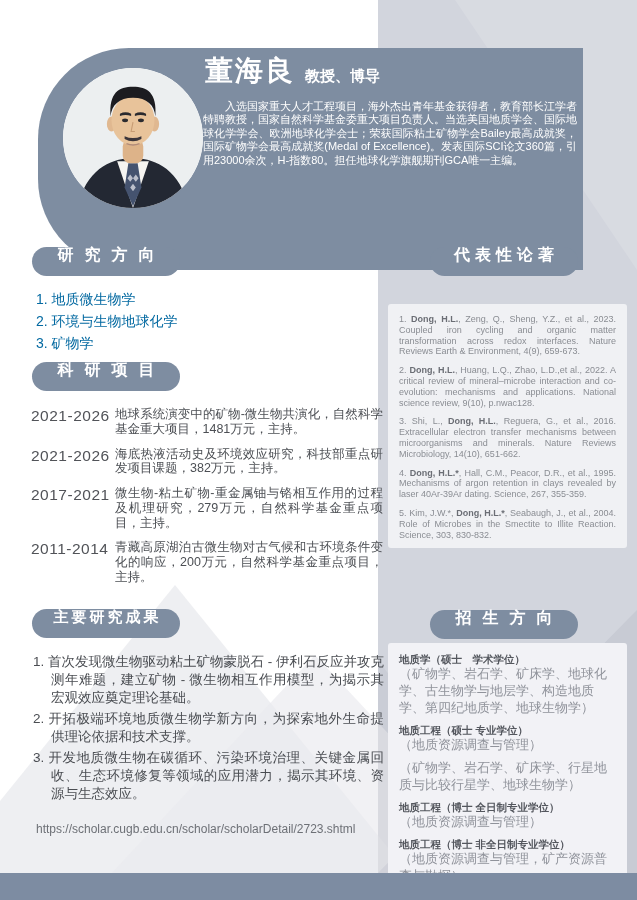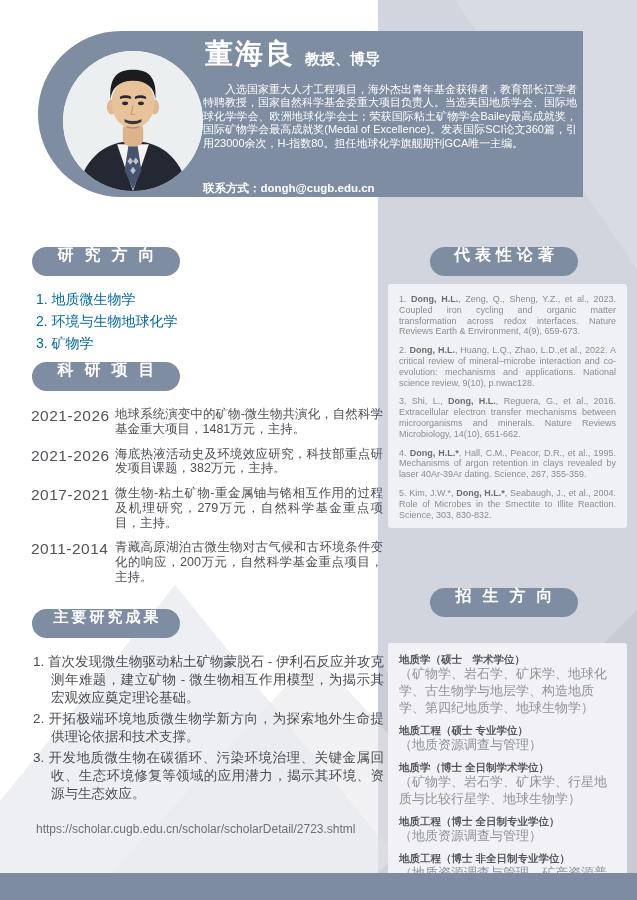--- a/index.html
+++ b/index.html
@@ -16,55 +16,55 @@
   
   .band{position:absolute;left:378px;top:0;width:259px;height:900px;background:var(--band);}
   .tri{position:absolute;z-index:0;}
   .tri-l1{left:-60px;top:585px;width:0;height:0;border-left:235px solid transparent;border-right:235px solid transparent;border-bottom:290px solid rgba(224,226,231,0.55);}
   .tri-l2{left:110px;top:655px;width:0;height:0;border-left:205px solid transparent;border-right:205px solid transparent;border-bottom:220px solid rgba(233,234,238,0.65);}
   .tri-r1{left:455px;top:0;width:182px;height:270px;background:rgba(255,255,255,0.14);clip-path:polygon(0 0,100% 0,100% 100%);}
   .tri-r2{left:378px;top:610px;width:259px;height:263px;background:rgba(20,25,60,0.05);clip-path:polygon(0 100%,100% 0,100% 100%);}
   .tri-r3{left:378px;top:660px;width:160px;height:213px;background:rgba(20,25,60,0.04);clip-path:polygon(0 0,0 100%,100% 100%);}
 
   
-  .header{position:absolute;left:38px;top:31px;width:545px;height:166px;background:var(--accent);border-radius:91px 0 0 91px;z-index:2;}
+  .header{position:absolute;left:38px;top:48px;width:545px;height:222px;background:var(--accent);border-radius:91px 0 0 91px;z-index:2;}
   .photo{position:absolute;left:25px;top:20px;width:140px;height:140px;border-radius:50%;background:#ffffff;overflow:hidden;}
   .photo svg{display:block;width:100%;height:100%;}
   .name-row{position:absolute;left:167px;top:9px;display:flex;align-items:flex-end;color:#ffffff;}
   .name{font-size:28px;font-weight:bold;letter-spacing:2px;line-height:1;}
   .name-suffix{font-size:15px;font-weight:bold;margin-left:10px;margin-bottom:2px;line-height:1;}
   .bio{position:absolute;left:165px;top:52px;width:374px;color:#ffffff;font-size:11px;line-height:1.22;text-align:justify;text-indent:2em;}
   .contact{position:absolute;left:165px;top:150px;color:#ffffff;font-size:11.5px;font-weight:bold;}
   .contact-email{font-weight:bold;}
 
   
   .pill{position:absolute;width:148px;height:29px;background:var(--accent);border-radius:15px;color:#ffffff;font-weight:bold;display:flex;justify-content:center;z-index:2;}
   .pill span{font-size:16px;line-height:1;}
   .sp4 span{letter-spacing:11px;margin-right:-11px;}
   .sp5 span{letter-spacing:5px;margin-right:-5px;}
   .sp6 span{font-size:15px;letter-spacing:3px;margin-right:-3px;}
   #pill-directions{left:32px;top:247px;}
   #pill-projects{left:32px;top:362px;}
   #pill-achievements{left:32px;top:609px;}
   #pill-publications{left:430px;top:247px;}
-  #pill-recruitment{left:430px;top:588px;}
+  #pill-recruitment{left:430px;top:610px;}
 
   
   .directions{position:absolute;left:36px;top:288px;z-index:1;color:#0369a1;font-size:14px;line-height:22px;list-style:none;}
   .projects{position:absolute;left:31px;top:407px;width:352px;z-index:1;}
   .proj-row{display:flex;margin-bottom:10px;}
   .proj-years{flex:none;width:84px;font-size:15.5px;font-weight:normal;color:#515358;letter-spacing:0.5px;line-height:1.1;}
   .proj-desc{flex:1;font-size:12.5px;color:#4c4f54;line-height:1.18;text-align:justify;}
   .achievements{position:absolute;left:33px;top:653px;width:351px;z-index:1;}
   .ach-item{font-size:13.5px;color:#4a4d52;line-height:1.33;text-align:justify;padding-left:18px;text-indent:-18px;margin-bottom:3px;}
   .scholar{position:absolute;left:36px;top:821px;z-index:1;font-size:12px;color:#6d7076;line-height:17px;}
   .scholar a{color:#6d7076;text-decoration:none;}
 
   
-  .pub-card{position:absolute;left:388px;top:284px;width:239px;background:var(--pub-card);border-radius:3px;padding:10px 11px 8px 11px;z-index:1;}
+  .pub-card{position:absolute;left:388px;top:304px;width:239px;background:var(--pub-card);border-radius:3px;padding:10px 11px 8px 11px;z-index:1;}
   .pub{font-size:9px;line-height:1.2;color:#8a8d93;text-align:justify;margin-bottom:8px;}
   .pub:last-child{margin-bottom:0;}
   .pub b{color:#6b6e75;}
   .rec-card{position:absolute;left:388px;top:643px;width:239px;background:var(--rec-card);border-radius:3px;padding:9px 11px 8px 11px;z-index:1;}
   .rec-entry{margin-bottom:6px;}
   .rec-entry:last-child{margin-bottom:0;}
   .rec-degree{font-size:10.5px;font-weight:bold;color:#54575e;line-height:1.35;}
   .rec-note{font-size:13px;color:#90939b;line-height:1.3;}
 
   .bottombar{position:absolute;left:0;top:873px;width:637px;height:27px;background:var(--bar);z-index:2;}
@@ -113,23 +113,20 @@
         <path d="M66,73 Q75,77 84,73 L84,76 Q75,81 66,76 Z" fill="#3b353a"></path>
 
         <path d="M68,81 Q75,84 82,81" fill="none" stroke="#b08a78" stroke-width="1.4"></path>
       </svg>
     </div>
     <div class="name-row">
       <span class="name">董海良</span>
       <span class="name-suffix">教授、博导</span>
     </div>
     <p class="bio">入选国家重大人才工程项目，海外杰出青年基金获得者，教育部长江学者特聘教授，国家自然科学基金委重大项目负责人。当选美国地质学会、国际地球化学学会、欧洲地球化学会士；荣获国际粘土矿物学会Bailey最高成就奖，国际矿物学会最高成就奖(Medal of Excellence)。发表国际SCI论文360篇，引用23000余次，H-指数80。担任地球化学旗舰期刊GCA唯一主编。</p>
-    <div class="contact">
-      <span class="contact-label">联系方式：</span><span class="contact-email">dongh@cugb.edu.cn</span>
-    </div>
   </div>
 
   <div class="pill sp4" id="pill-directions">
       <span>研究方向</span>
     </div>
   <ul class="directions" id="directions-list">
       <li>1. 地质微生物学</li>
       <li>2. 环境与生物地球化学</li>
       <li>3. 矿物学</li>
     </ul>
@@ -182,21 +179,20 @@
   <div class="rec-card" id="rec-card">
       <div class="rec-entry">
         <div class="rec-degree">地质学（硕士　学术学位）</div>
         <div class="rec-note">（矿物学、岩石学、矿床学、地球化学、古生物学与地层学、构造地质学、第四纪地质学、地球生物学）</div>
       </div>
       <div class="rec-entry">
         <div class="rec-degree">地质工程（硕士 专业学位）</div>
         <div class="rec-note">（地质资源调查与管理）</div>
       </div>
       <div class="rec-entry">
-        <div class="rec-degree">地质学（博士 全日制学术学位）</div>
         <div class="rec-note">（矿物学、岩石学、矿床学、行星地质与比较行星学、地球生物学）</div>
       </div>
       <div class="rec-entry">
         <div class="rec-degree">地质工程（博士 全日制专业学位）</div>
         <div class="rec-note">（地质资源调查与管理）</div>
       </div>
       <div class="rec-entry">
         <div class="rec-degree">地质工程（博士 非全日制专业学位）</div>
         <div class="rec-note">（地质资源调查与管理，矿产资源普查与勘探）</div>
       </div>

